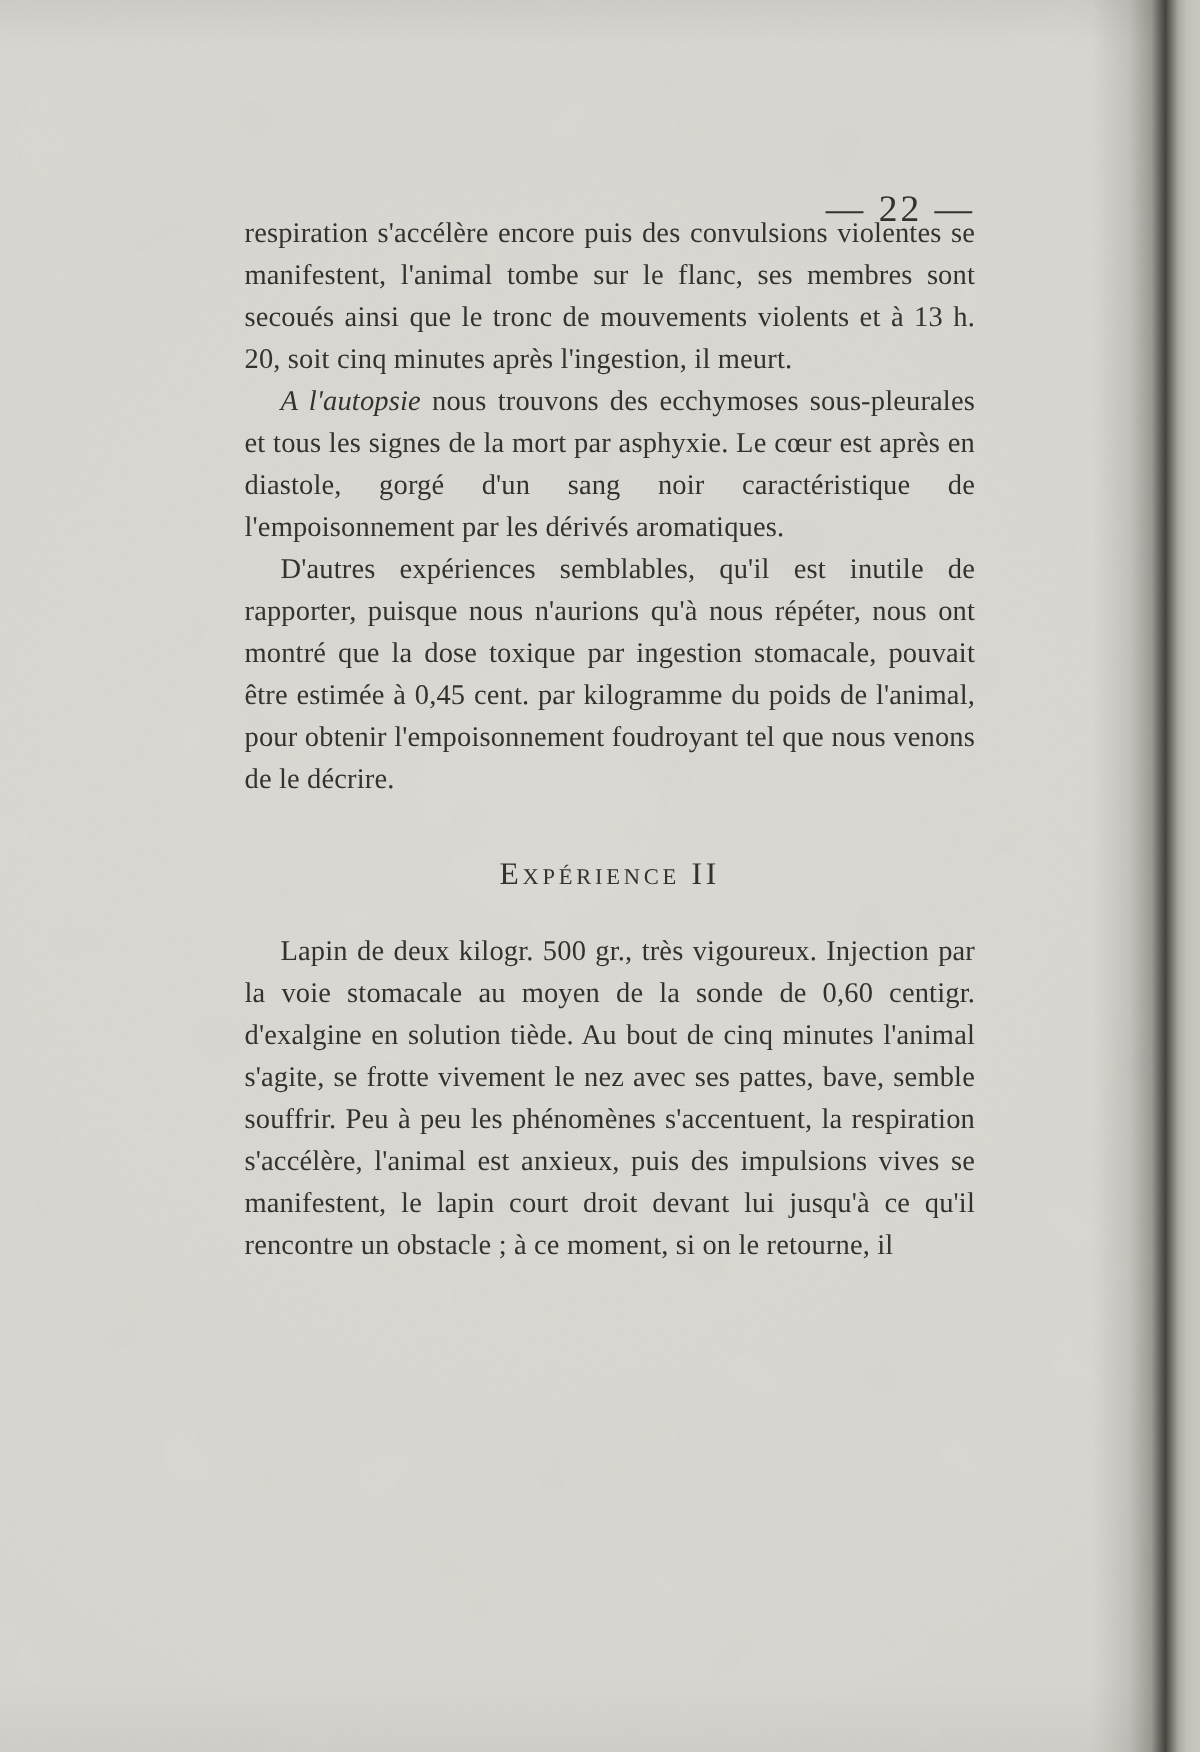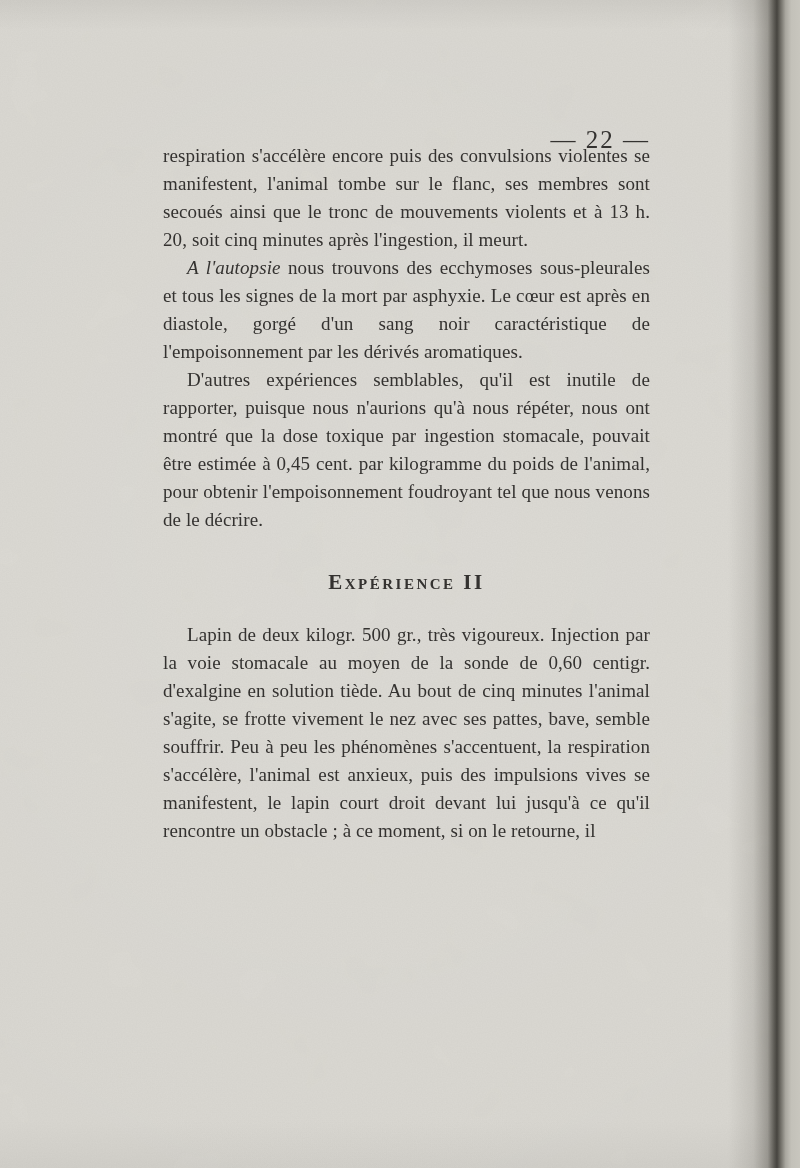--- a/index.html
+++ b/index.html
@@ -70,21 +70,21 @@
     letter-spacing: 0.1px;
   }
   .para.indent {
     text-indent: 24px;
   }
   .lead {
     font-style: italic;
   }
   .heading {
     margin: 36px 0 26px 0;
-    font-weight: bold;
+    font-weight: normal;
     font-variant: small-caps;
     font-size: 21px;
     letter-spacing: 2.5px;
     text-align: center;
     text-indent: 0;
   }
 </style>
 </head>
 <body>
 

